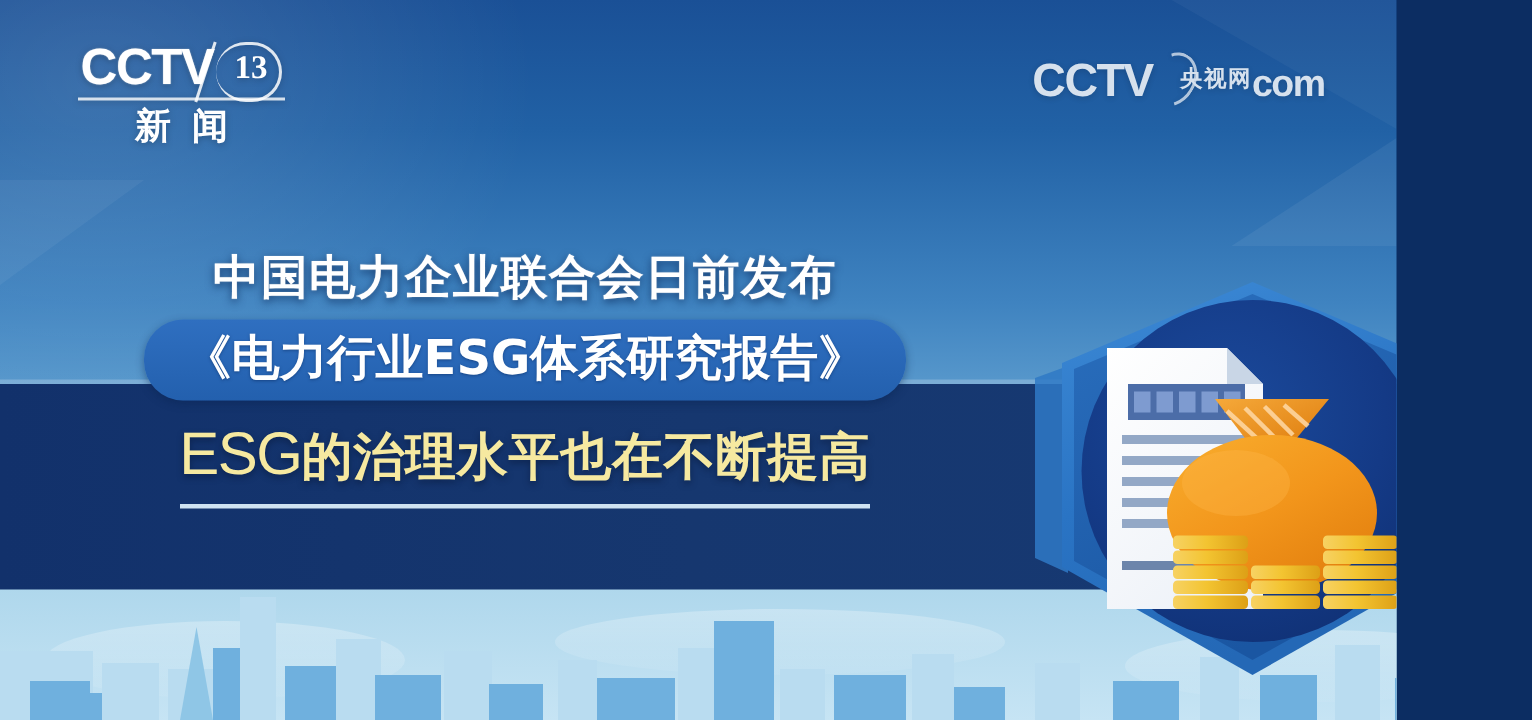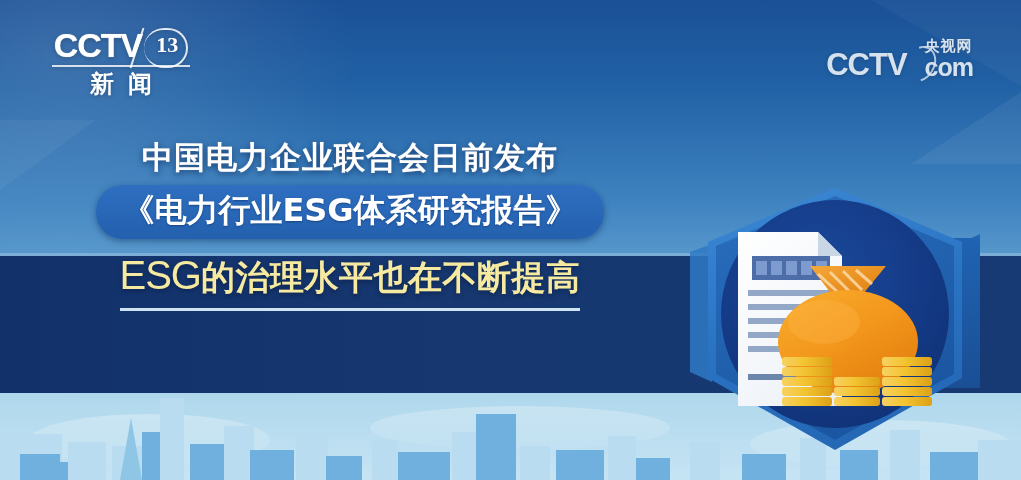--- a/index.html
+++ b/index.html
@@ -1,21 +1,21 @@
 <!DOCTYPE html>
 <html><head>
 <meta charset="utf-8">
 <style>
   * { margin:0; padding:0; box-sizing:border-box; }
   html,body { width:1021px; height:480px; overflow:hidden; background:#0c2d62; }
   body { font-family:"Liberation Sans","DejaVu Sans",sans-serif; }
 
   #stage {
     position:relative;
-    width:1021px; height:480px;
+    width:931px; height:480px;
     overflow:hidden;
     background:linear-gradient(to bottom,#1a5096 0%,#2161a5 18%,#3f83c0 42%,#71aed8 66%,#a5d2ea 84%,#bfe0f1 100%);
   }
   .bg-tri {
     position:absolute; pointer-events:none;
     width:0; height:0; border-style:solid;
   }
 
   .sky-glow{
     position:absolute; left:-60px; top:-40px; width:420px; height:320px;
@@ -80,21 +80,21 @@
     position:relative; width:22px; height:30px;
   }
   .com-arc:before{
     content:""; position:absolute; left:-2px; top:-5px;
     width:26px; height:34px;
     border:2px solid rgba(255,255,255,0.8);
     border-radius:50%;
     border-left-color:transparent; border-bottom-color:transparent;
     transform:rotate(32deg);
   }
-  .com-right { display:flex; flex-direction:column; align-items:flex-start; margin-left:-4px; }
+  .com-right { display:flex; flex-direction:row; align-items:flex-start; margin-left:-4px; }
   .com-cn {
     font-family:"DejaVu Sans",sans-serif;
     font-size:15px; font-weight:bold; color:#ffffff; line-height:1.1;
     letter-spacing:1px;
   }
   .com-dot {
     font-family:"Liberation Sans",sans-serif;
     font-weight:bold; font-size:25px; color:#ffffff; line-height:1;
     letter-spacing:-1px;
   }
@@ -103,21 +103,21 @@
   #navy-band {
     position:absolute; left:0; top:256px; width:1021px; height:137px;
     background:linear-gradient(to right,#12316b 0%,#16376f 45%,#173a74 100%);
   }
   #navy-band-top {
     position:absolute; left:0; top:253px; width:1021px; height:3px;
     background:rgba(255,255,255,0.22);
   }
 
   
-  #headline { position:absolute; left:0; top:138px; width:700px; }
+  #headline { position:absolute; left:0; top:166px; width:700px; }
 
   .line-1 {
     text-align:center;
     font-family:"DejaVu Sans",sans-serif;
     font-size:31px; font-weight:bold; color:#ffffff;
     letter-spacing:1px; line-height:1.25;
     text-shadow:0 2px 6px rgba(10,40,90,0.75), 0 0 1px rgba(255,255,255,0.5);
   }
 
   .pill-wrap { display:flex; justify-content:center; margin-top:8px; }

